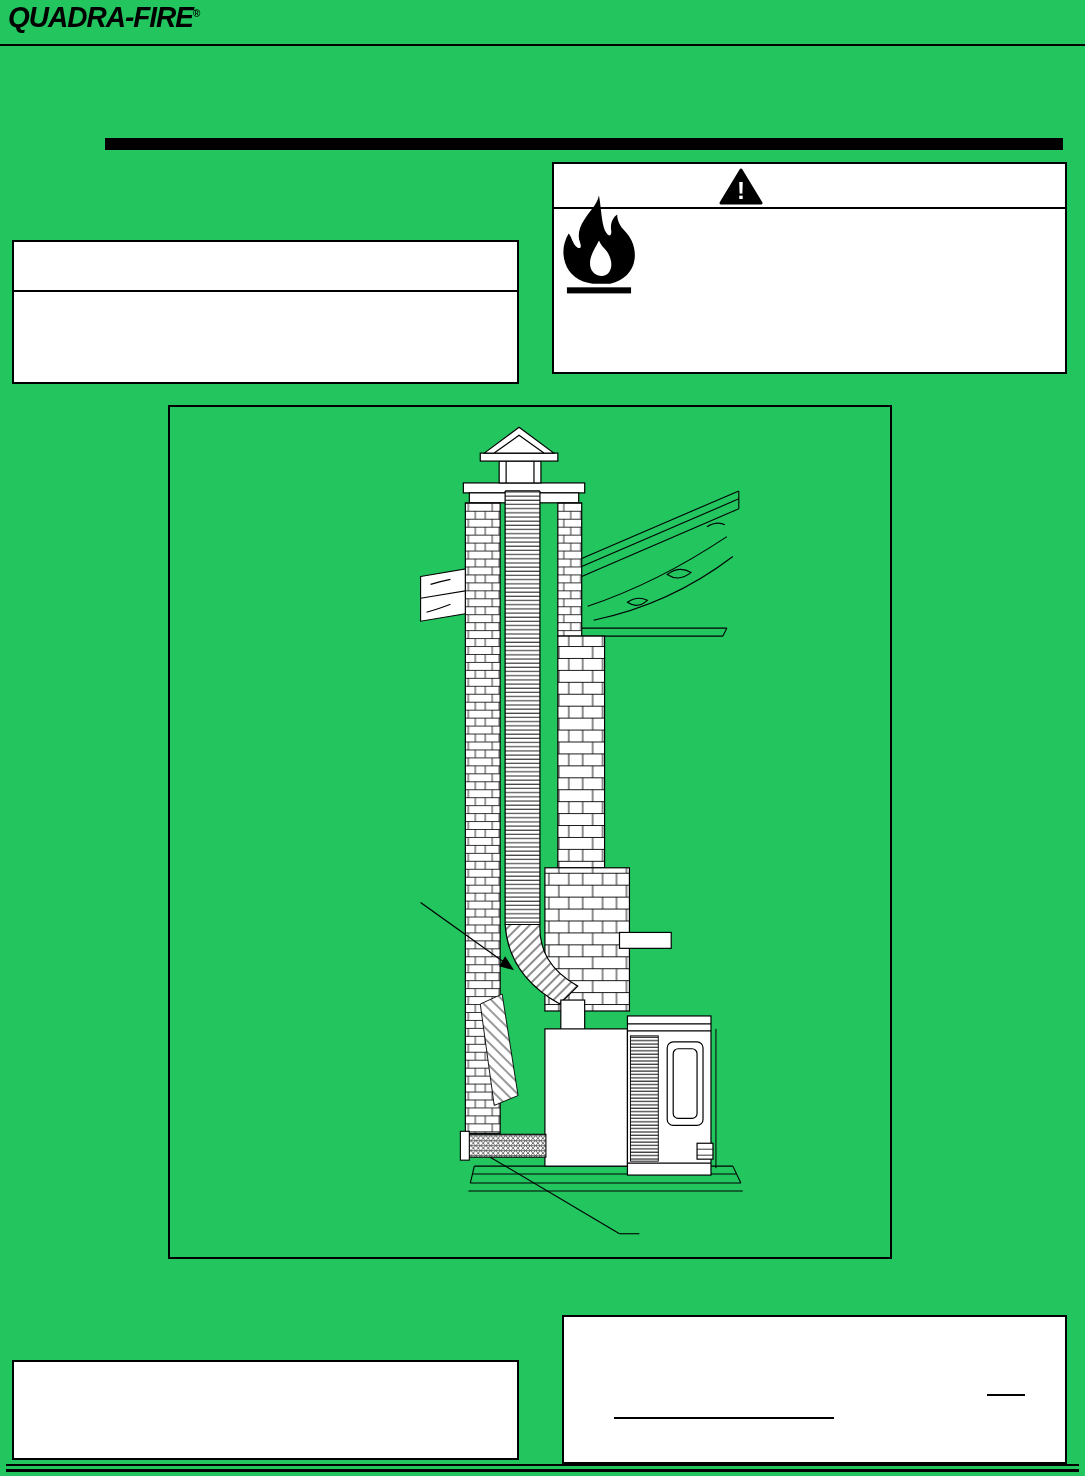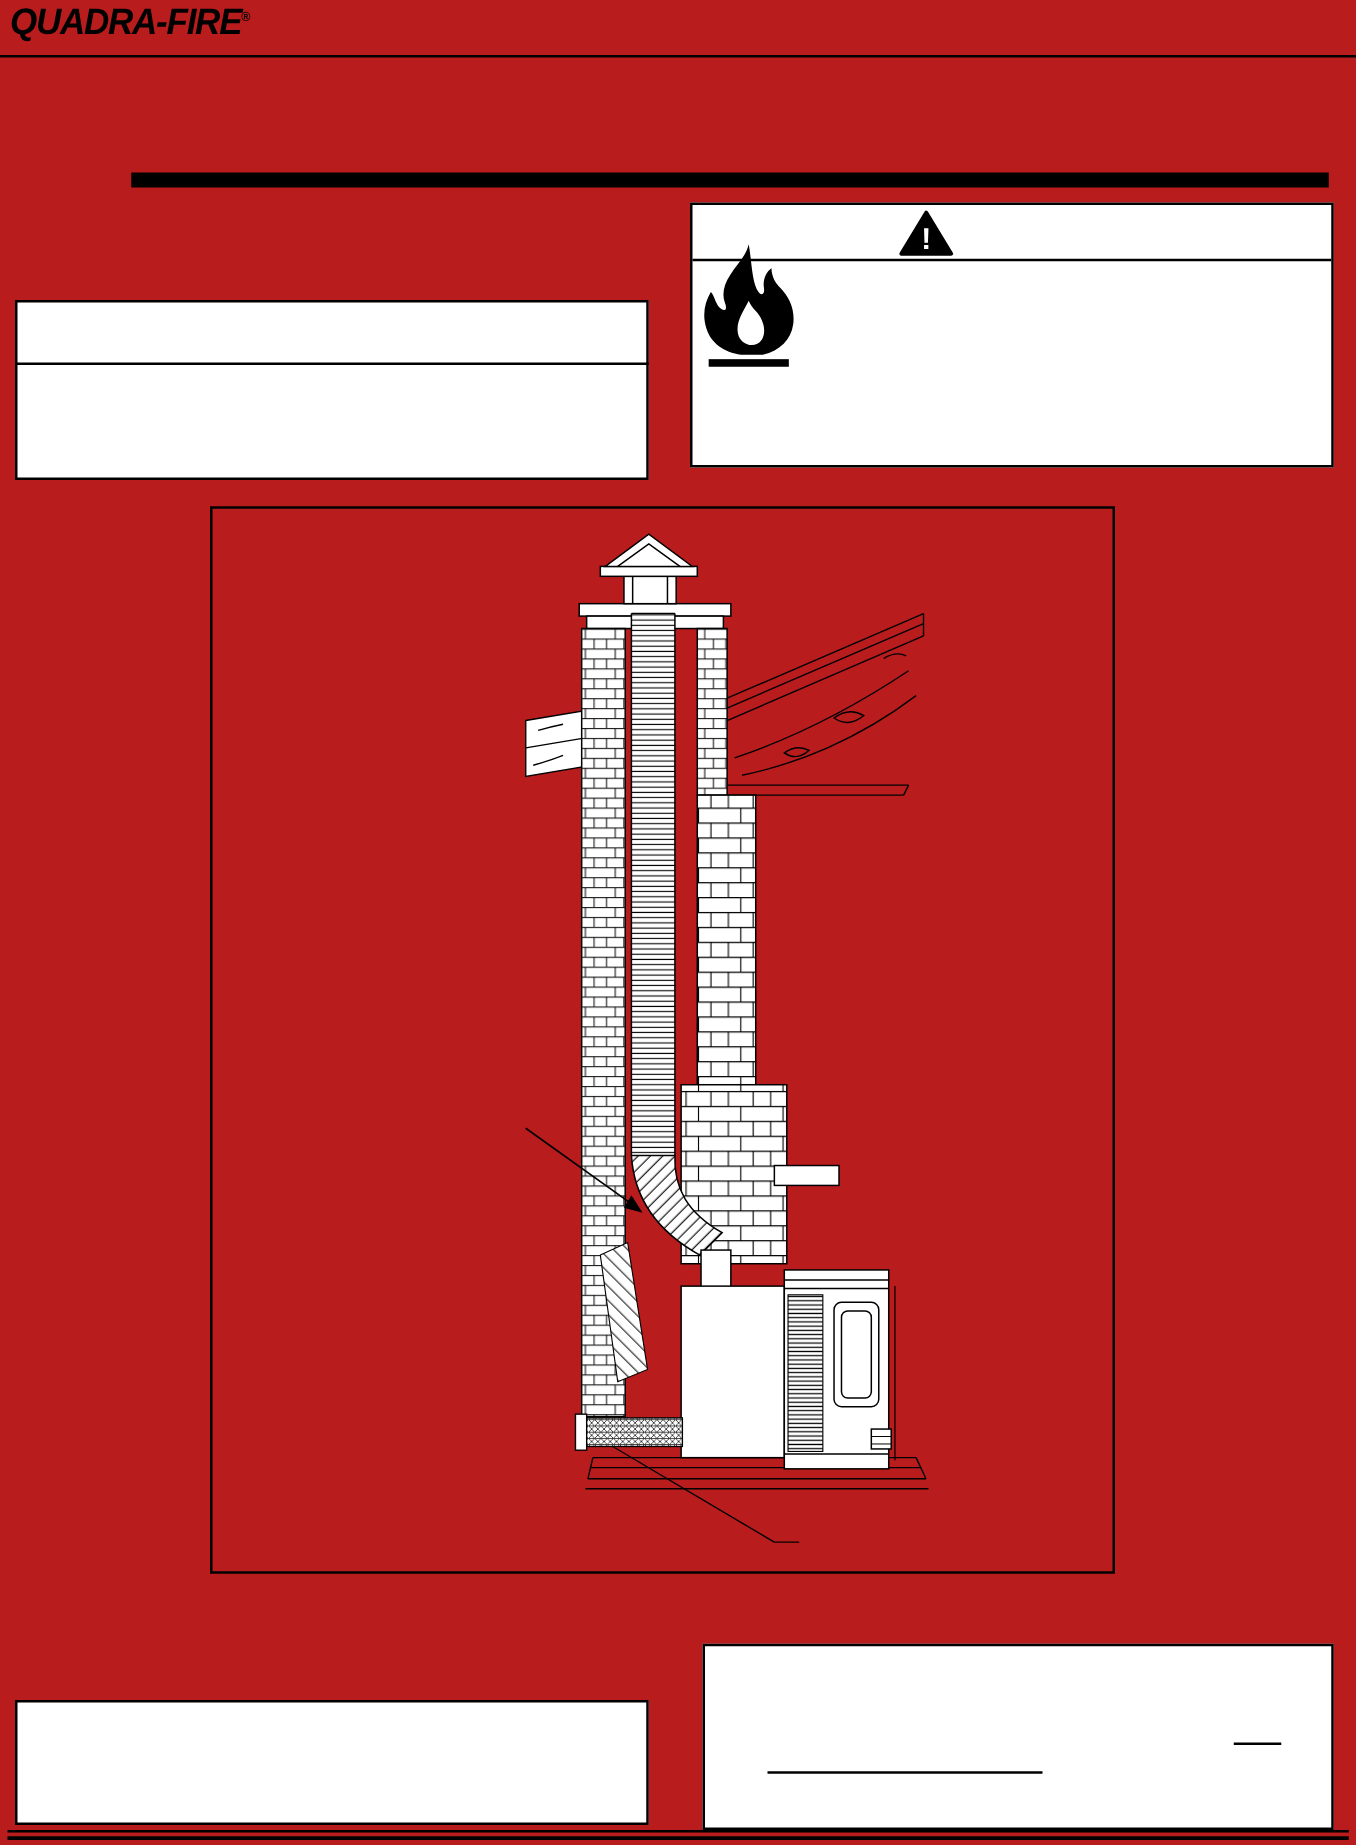--- a/index.html
+++ b/index.html
@@ -1,19 +1,19 @@
 <!DOCTYPE html>
 <html><head>
 <meta charset="utf-8">
 <style>
   html,body{margin:0;padding:0;background:#888;}
   .page{
     position:relative;
     width:1085px;height:1476px;
-    background:#b91c1c;
+    background:#22c55e;
     font-family:"Liberation Sans", sans-serif;
     color:#000;
     overflow:hidden;
   }
   .abs{position:absolute;}
   .logo{
     left:8px;top:2px;
     font-size:28px;font-weight:900;font-style:italic;
     letter-spacing:-1px;color:#000;white-space:nowrap;
     transform:scaleY(1.05);

